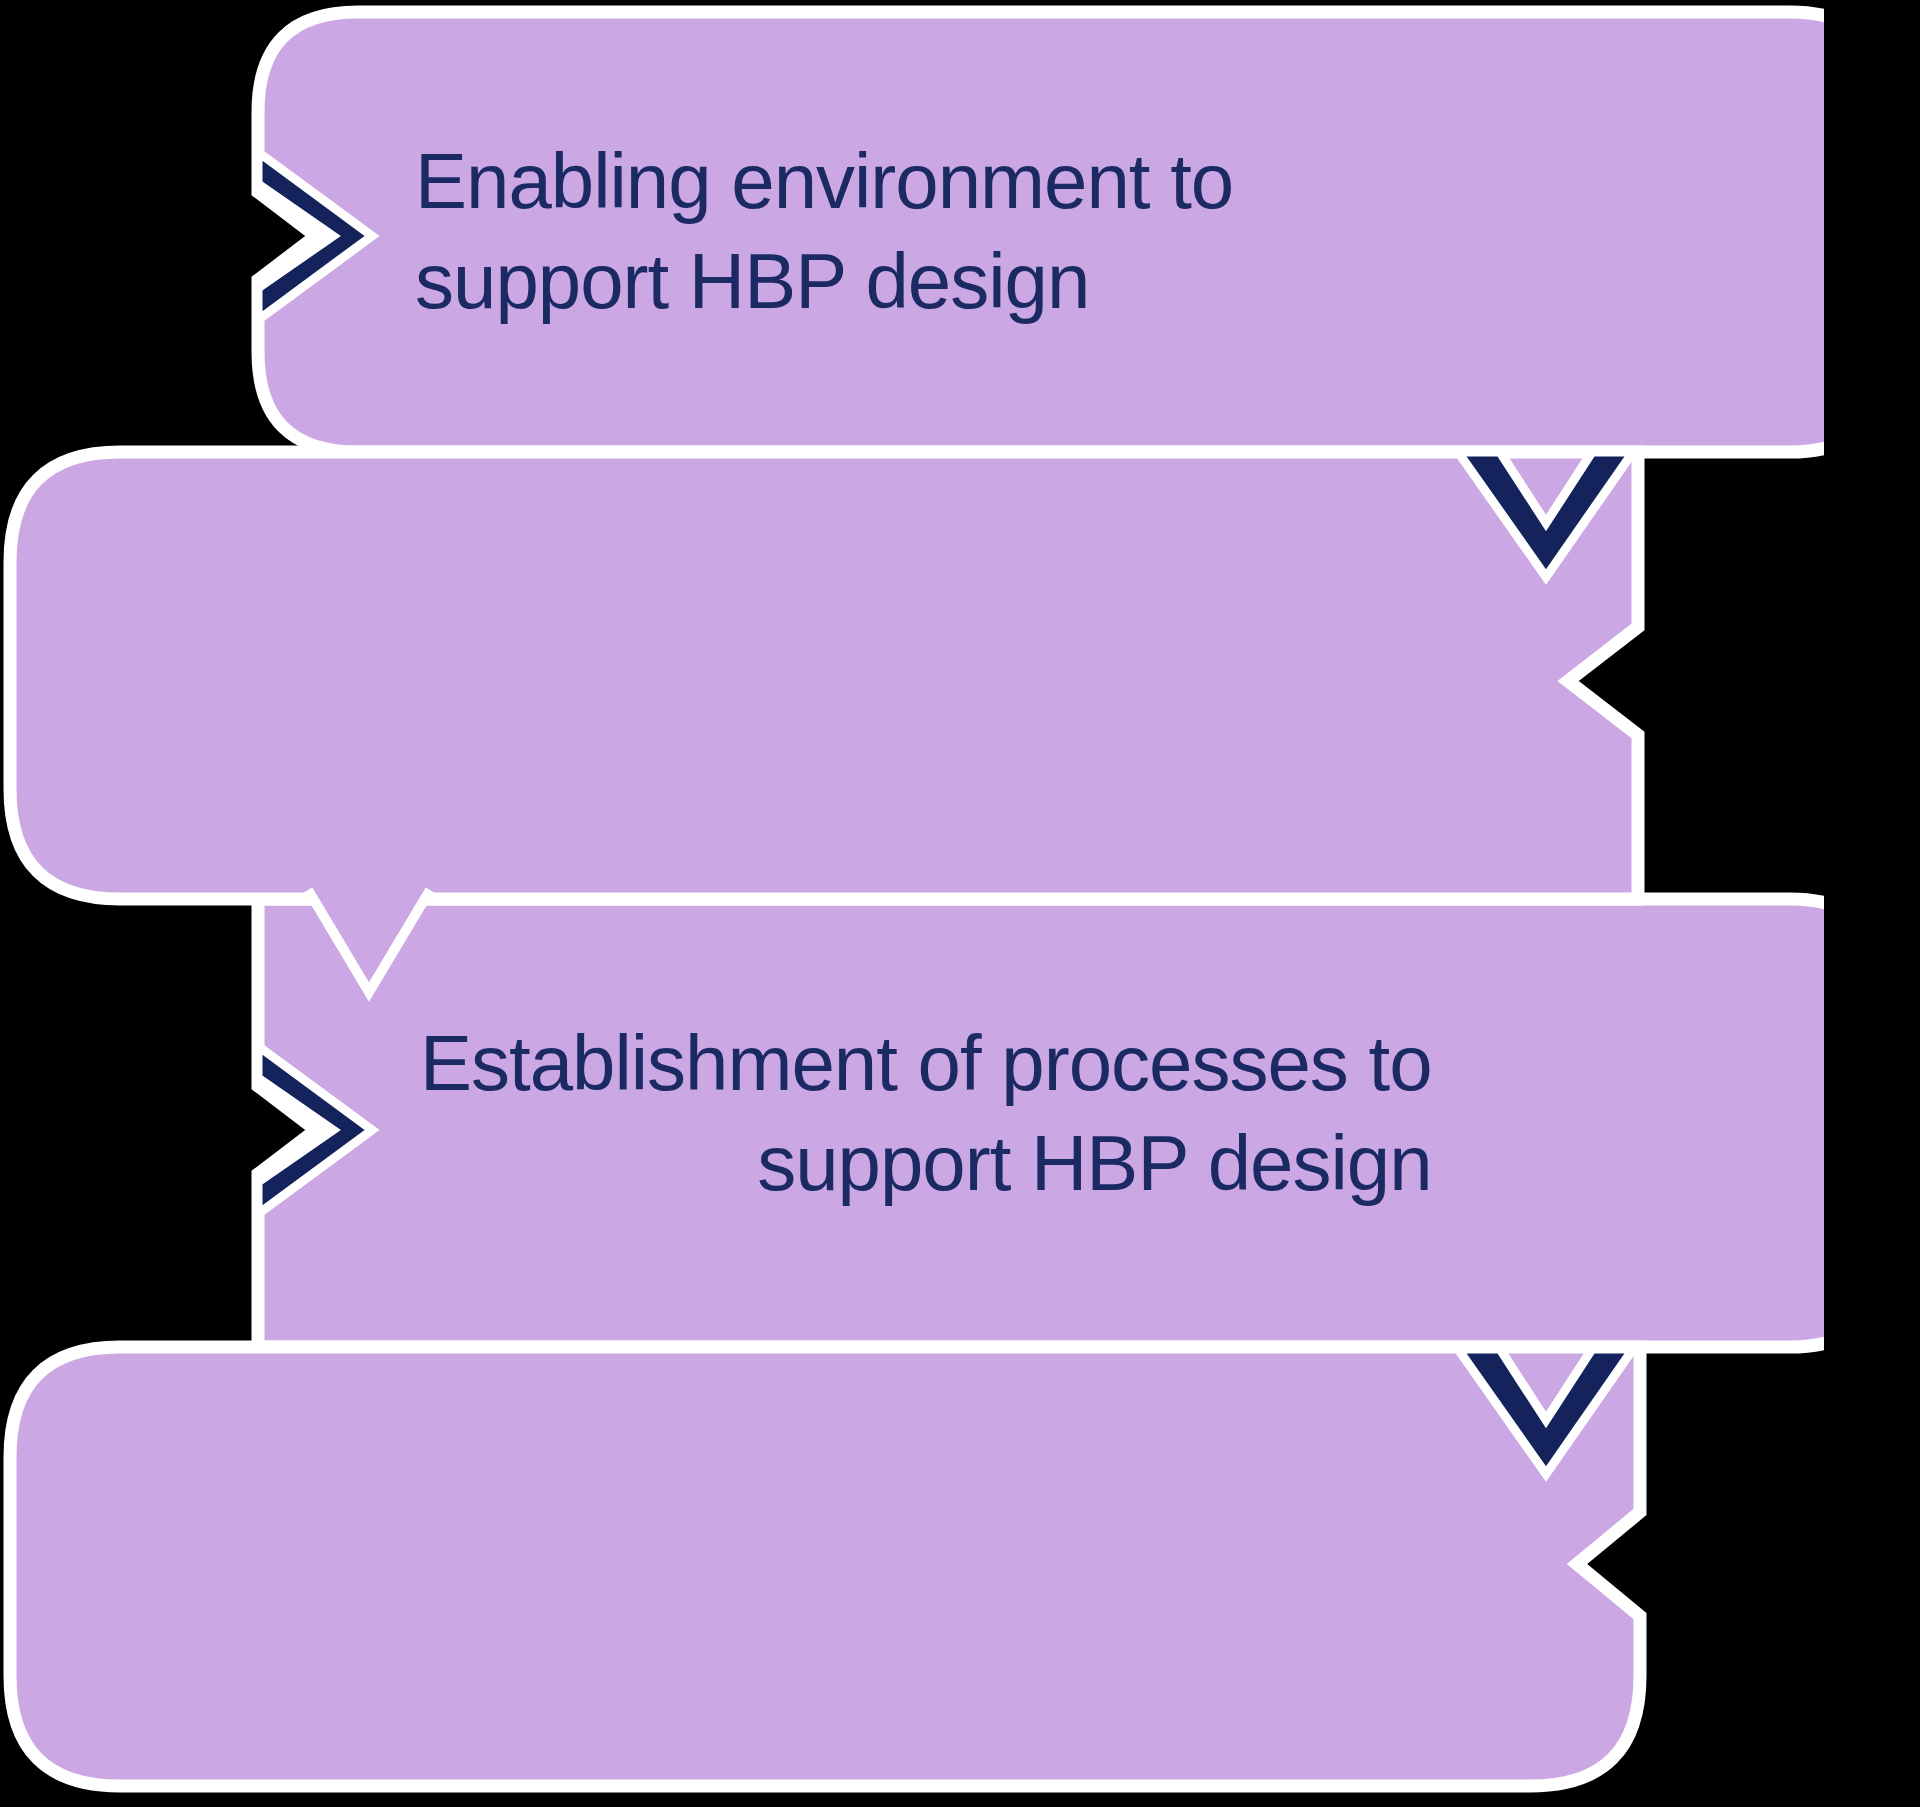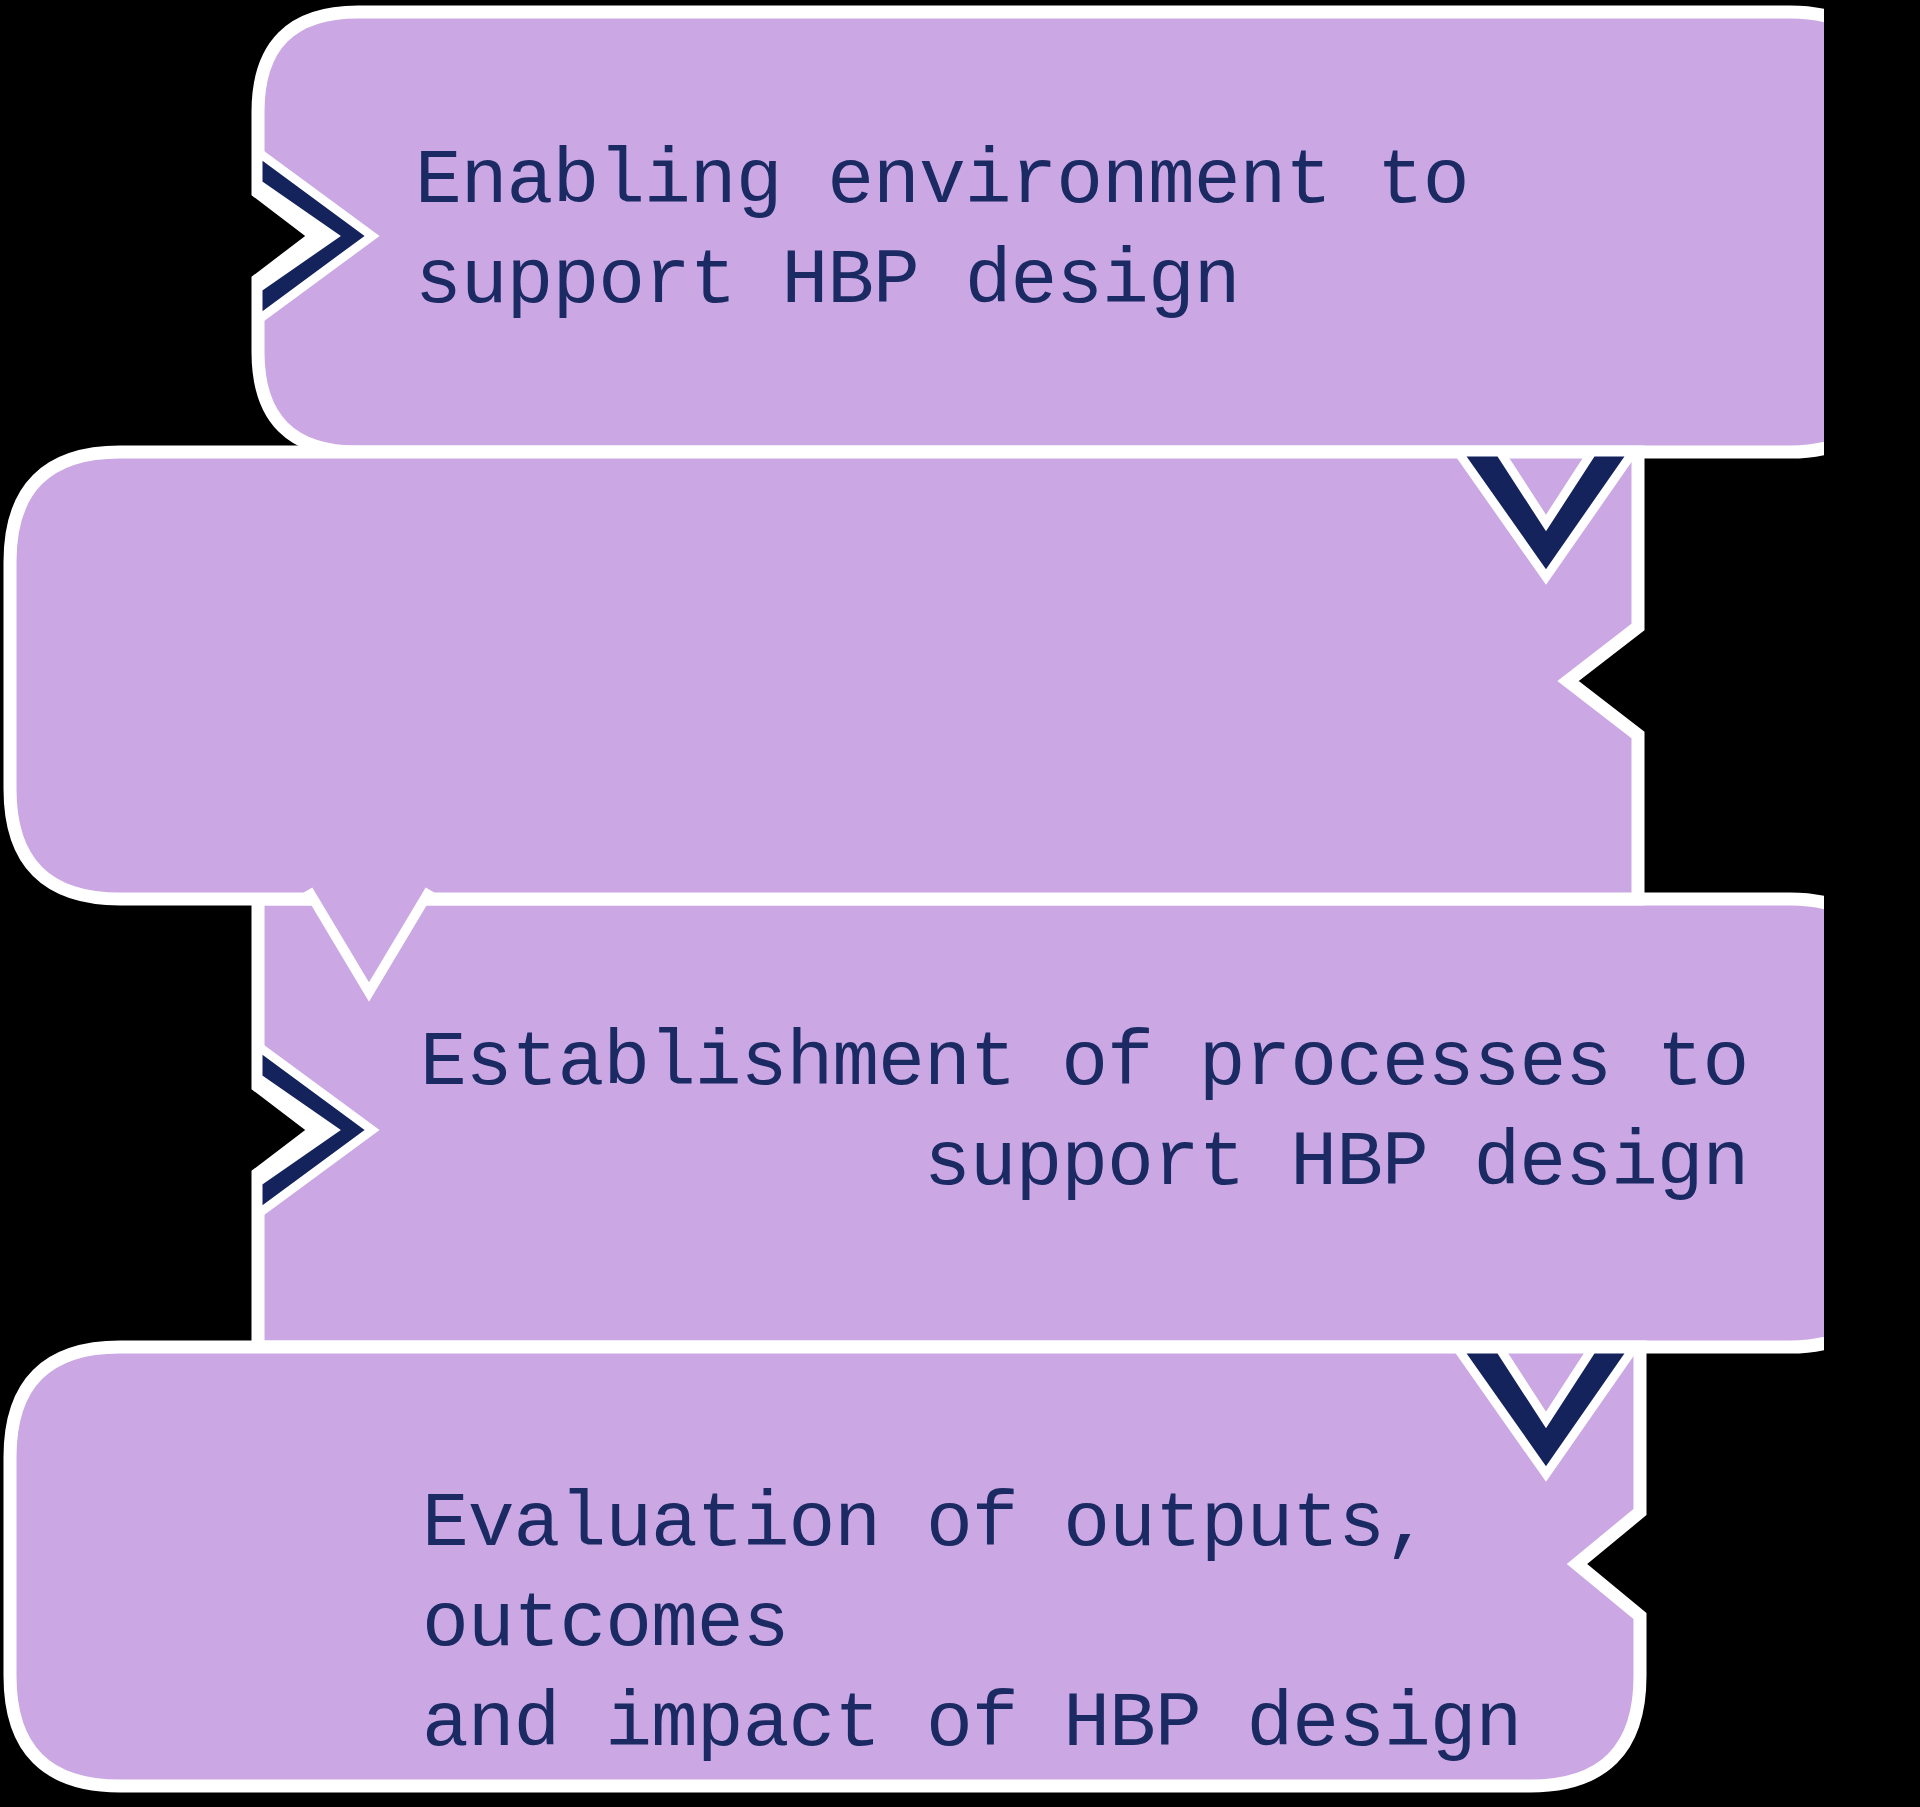--- a/index.html
+++ b/index.html
@@ -10,21 +10,21 @@
     --text: #1B2A63;
   }
   * { box-sizing: border-box; }
   html, body { margin: 0; padding: 0; background: var(--background); }
   .stage {
     position: relative;
     width: 1824px;
     height: 1807px;
     background: var(--background);
     overflow: hidden;
-    font-family: Liberation Mono, monospace;
+    font-family: Liberation Sans, sans-serif;
   }
   .shapes { position: absolute; left: 0; top: 0; }
   .box  { fill: var(--box_fill); stroke: var(--outline); stroke-width: 13; stroke-linejoin: miter; stroke-miterlimit: 12; }
   .chev { fill: var(--chevron);  stroke: var(--outline); stroke-width: 9;  stroke-linejoin: miter; stroke-miterlimit: 12; }
   .tail-fill { fill: var(--box_fill); }
   .tail-line { fill: none; stroke: var(--outline); stroke-width: 10; stroke-linejoin: miter; stroke-miterlimit: 12; }
   .label {
     position: absolute;
     font-size: 78px;
     line-height: 100px;
@@ -62,16 +62,14 @@
 
     <path class="chev" d="M 1458,452 L 1546,577 L 1633,452 L 1592,452 L 1546,523 L 1500,452 Z"></path>
 
     <path class="chev" d="M 1458,1349 L 1546,1474 L 1633,1349 L 1592,1349 L 1546,1420 L 1500,1349 Z"></path>
   </svg>
 
   <div class="label label-1">Enabling environment to
 support HBP design</div>
   <div class="label label-3">Establishment of processes to
 support HBP design</div>
-  <div class="label label-4">Evaluation of outputs, outcomes
-and impact of HBP design</div>
 
 </div>
 
 </body></html>

